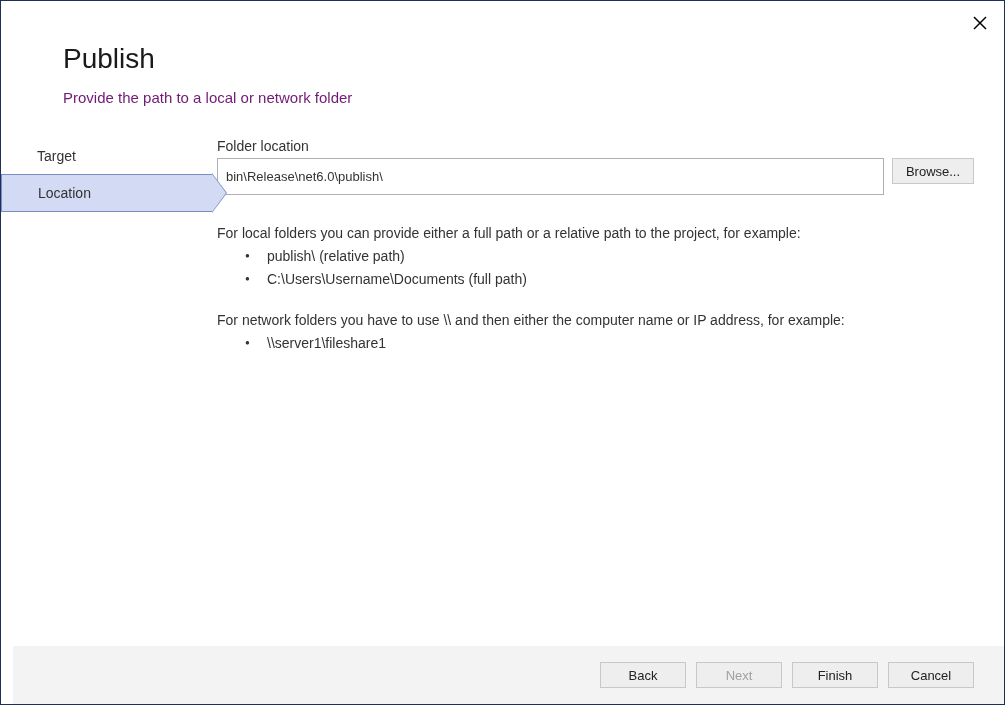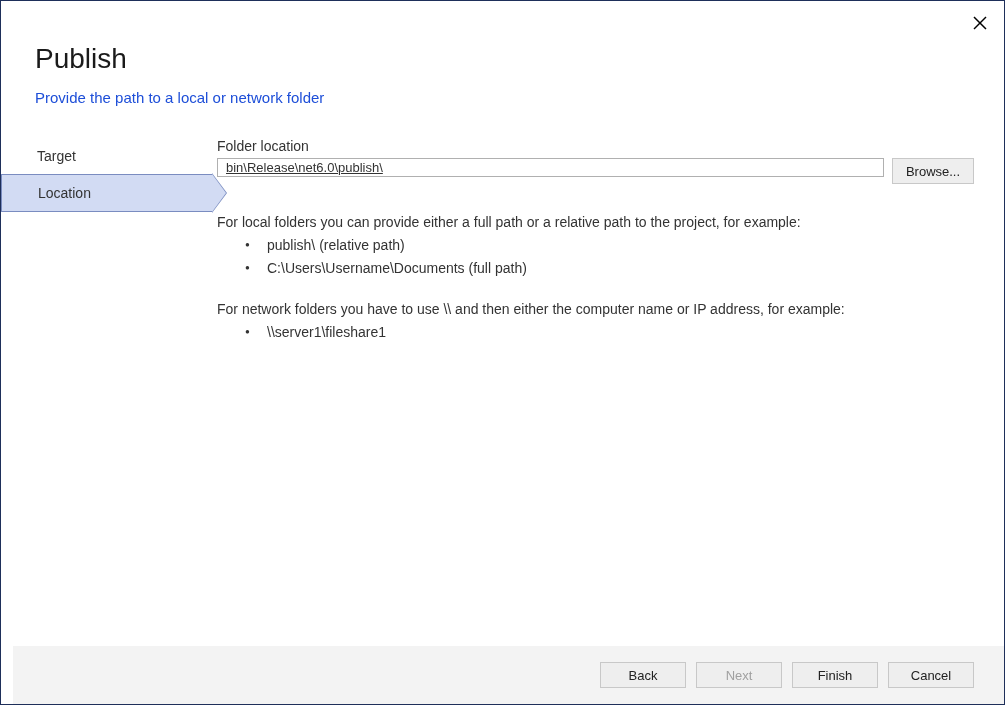--- a/index.html
+++ b/index.html
@@ -29,29 +29,30 @@
       cursor: pointer;
       background: transparent;
       border: none;
     }
     .close-btn svg {
       width: 14px;
       height: 14px;
     }
     .header {
       padding: 42px 4px 0 34px;
+      margin-left: 28px;
     }
     .header-title {
       font-size: 28px;
       font-weight: 400;
       color: #1a1a1a;
     }
     .header-subtitle {
       font-size: 15px;
-      color: #1d4ed8;
+      color: #701a75;
       margin-top: 14px;
     }
     .content {
       display: flex;
       margin-top: 32px;
     }
     .sidebar {
       width: 210px;
       flex-shrink: 0;
       padding-top: 0;
@@ -104,28 +105,27 @@
       color: #333;
       margin-bottom: 4px;
     }
     .input-row {
       display: flex;
       gap: 8px;
       align-items: stretch;
     }
     .text-input {
       flex: 1;
-      height: 19px;
+      height: 37px;
       border: 1px solid #b0b0b0;
       padding: 0 8px;
       font-family: inherit;
       font-size: 13px;
       color: #333;
       background: #fff;
-      text-decoration: underline;
     }
     .browse-btn {
       width: 82px;
       height: 26px;
       background: #eeeeee;
       border: 1px solid #c8c8c8;
       font-family: Liberation Sans, sans-serif;
       font-size: 13px;
       color: #222;
       cursor: pointer;

